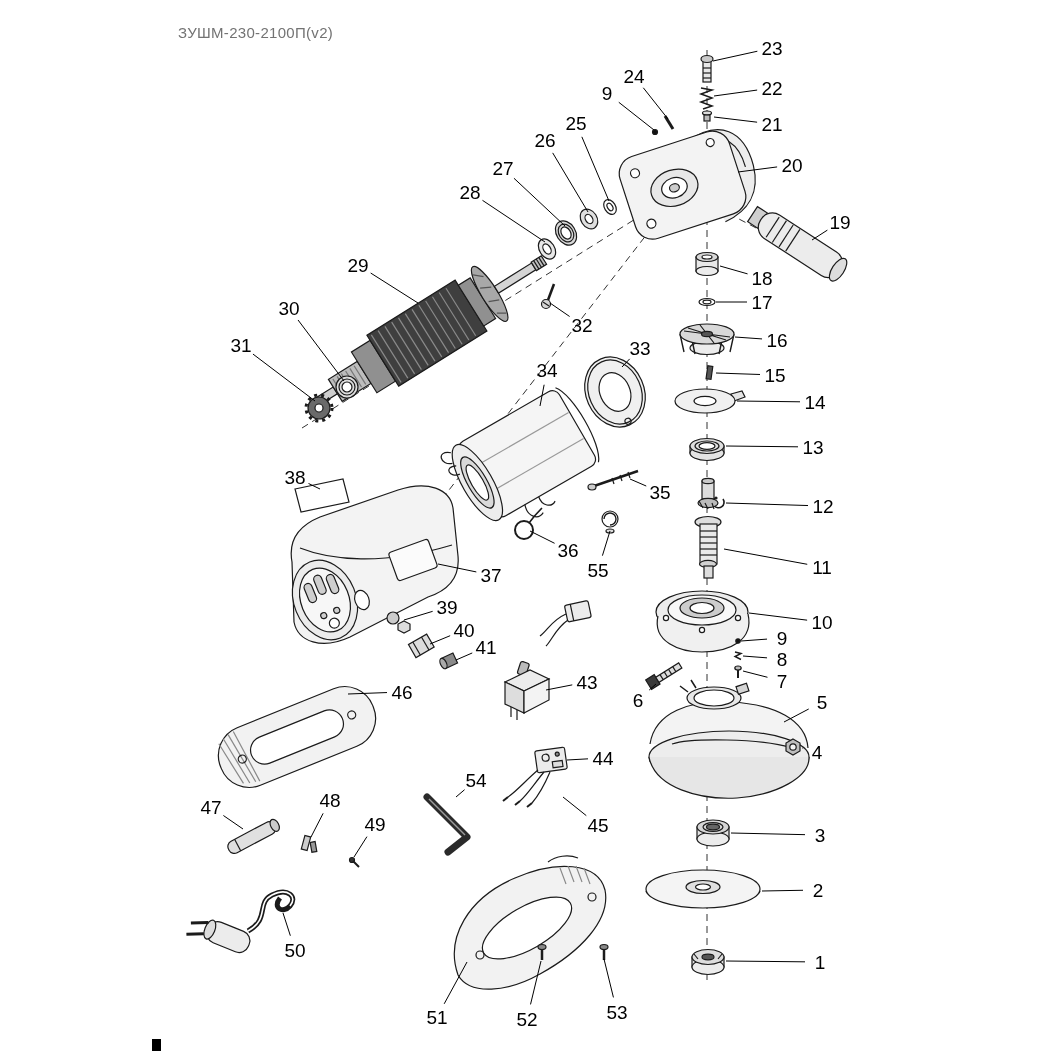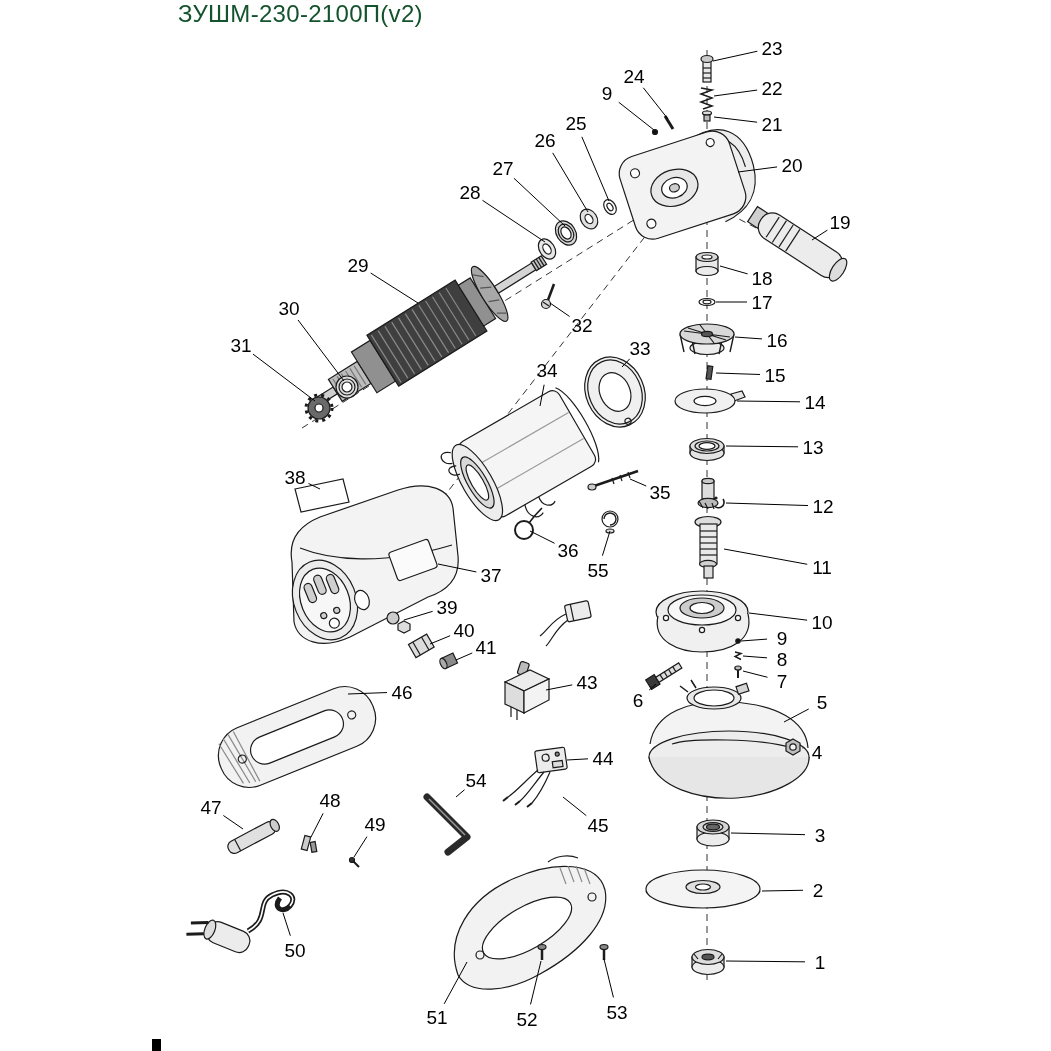--- a/index.html
+++ b/index.html
@@ -1,22 +1,22 @@
 <!DOCTYPE html>
 <html><head>
 <meta charset="utf-8">
 <style>
   html,body{margin:0;padding:0}
   body{
     width:1051px;height:1051px;background:#ffffff;position:relative;
     font-family:"Liberation Sans",sans-serif;overflow:hidden;color:#000;
   }
   .title{
-    position:absolute;left:178px;top:0;font-size:24px;font-weight:400;
-    letter-spacing:.3px;color:#14532d;white-space:nowrap;
+    position:absolute;left:178px;top:24px;font-size:15px;font-weight:400;
+    letter-spacing:.3px;color:#737373;white-space:nowrap;
   }
   #diagram-svg{position:absolute;left:0;top:0}
   #callout-layer text{
     font-family:"Liberation Sans",sans-serif;font-size:19px;fill:#000;
     text-anchor:middle;dominant-baseline:central;
   }
   #callout-layer line{stroke:#000;stroke-width:1}
 </style>
 </head>
 <body>

